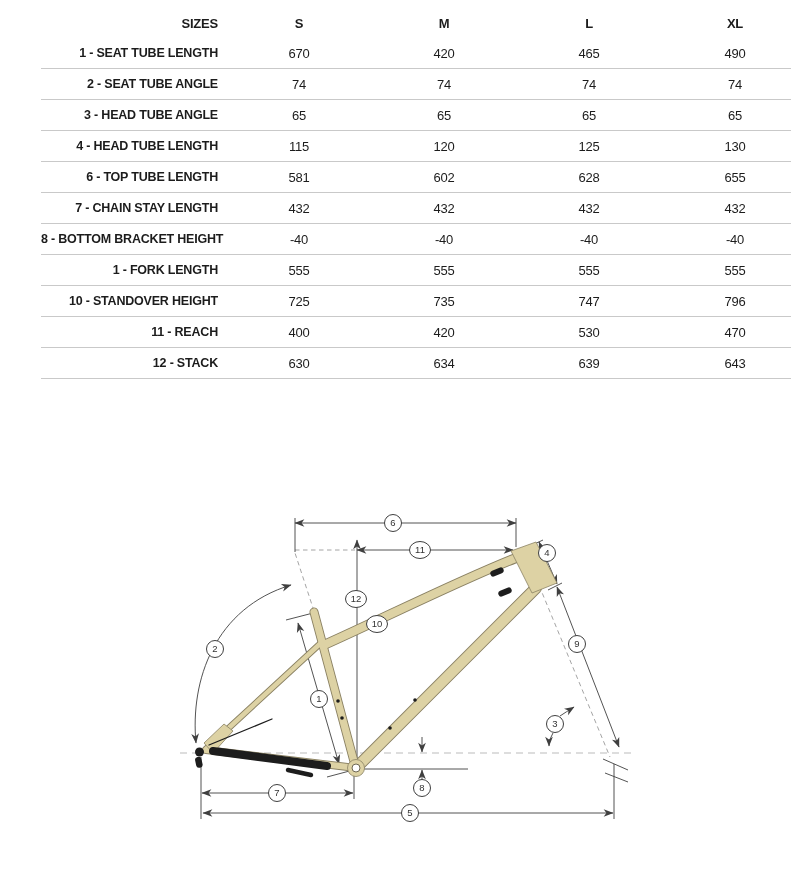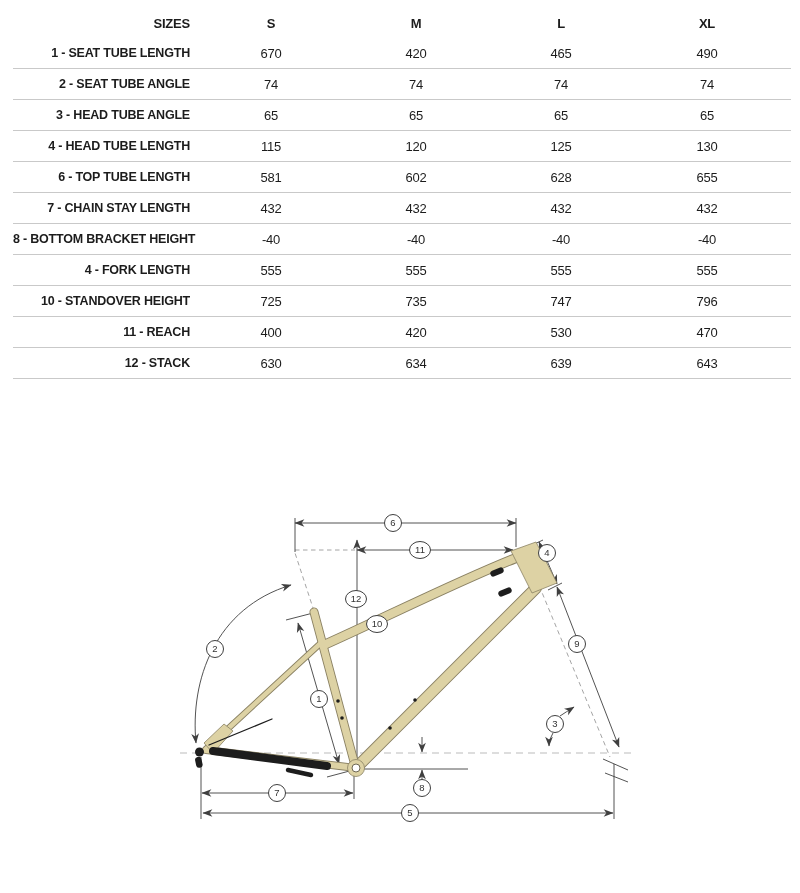--- a/index.html
+++ b/index.html
@@ -9,20 +9,21 @@
     color:var(--table-text,#1c1c1c);
     overflow:hidden;
   }
   
   .geo-table{position:absolute;left:13px;top:8px;width:778px;}
   .trow{
     display:grid;
     grid-template-columns:177px 162px 128px 162px 130px;
     height:30px;align-items:center;
     border-bottom:1px solid var(--divider,#c9c9c9);
+    margin-left:28px;
   }
   .trow.header{border-bottom:none;}
   .cell{white-space:nowrap;letter-spacing:-0.2px;}
   .cell.label{text-align:right;font-weight:700;font-size:12.5px;}
   .cell.val{text-align:center;font-weight:400;font-size:13px;}
   .trow.header .cell{font-weight:700;font-size:13px;}
   
   .diagram-wrap{position:absolute;left:0;top:420px;width:800px;height:473px;}
   svg{display:block;}
   .dim{stroke:var(--dimension-line,#3f3f3f);stroke-width:0.9;fill:none;}
@@ -95,21 +96,21 @@
     <div class="cell val">432</div>
   </div>
   <div class="trow">
     <div class="cell label">8 - BOTTOM BRACKET HEIGHT</div>
     <div class="cell val">-40</div>
     <div class="cell val">-40</div>
     <div class="cell val">-40</div>
     <div class="cell val">-40</div>
   </div>
   <div class="trow">
-    <div class="cell label">4 - FORK LENGTH</div>
+    <div class="cell label">1 - FORK LENGTH</div>
     <div class="cell val">555</div>
     <div class="cell val">555</div>
     <div class="cell val">555</div>
     <div class="cell val">555</div>
   </div>
   <div class="trow">
     <div class="cell label">10 - STANDOVER HEIGHT</div>
     <div class="cell val">725</div>
     <div class="cell val">735</div>
     <div class="cell val">747</div>

